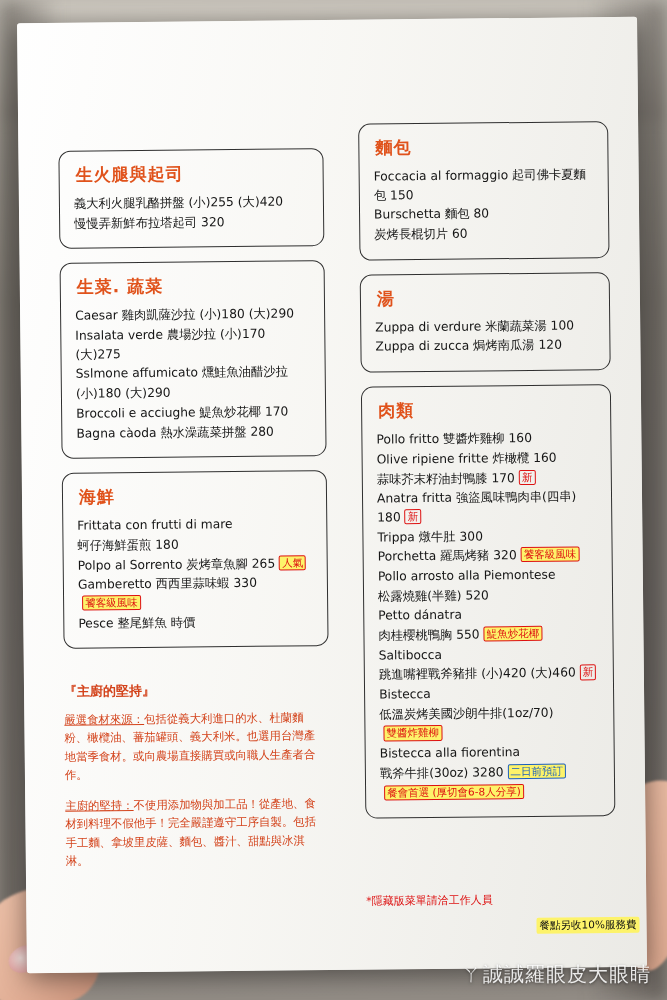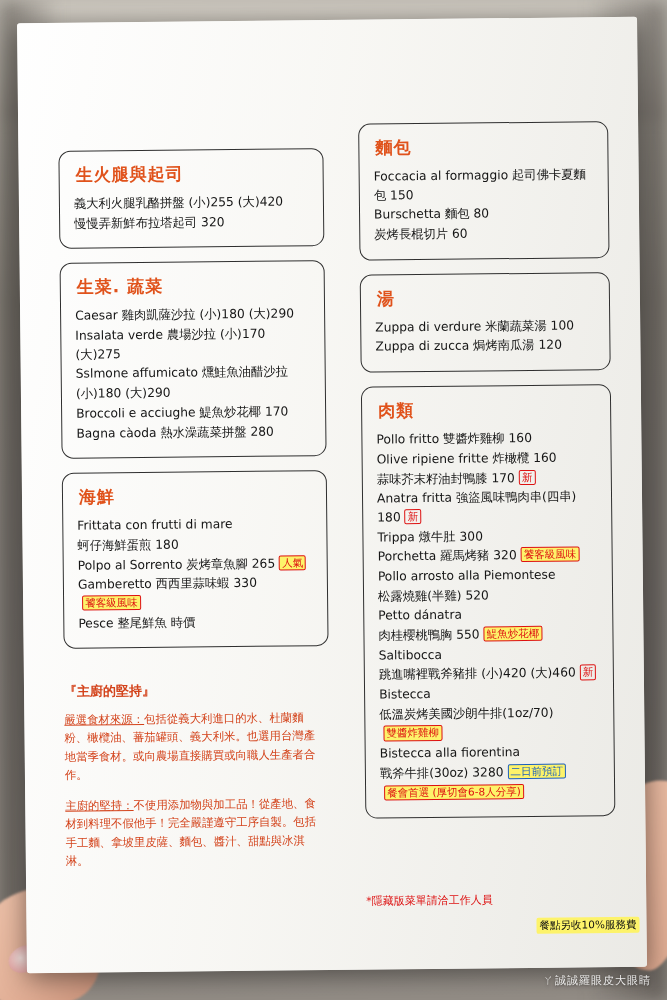--- a/index.html
+++ b/index.html
@@ -226,21 +226,21 @@
     padding: 1px 3px;
     font-family: "DejaVu Sans", sans-serif;
     border-radius: 2px;
   }
 
   .watermark {
     position: absolute;
     right: 16px;
     bottom: 12px;
     color: rgba(255,255,255,.88);
-    font-size: 11px;
+    font-size: 20px;
     font-family: "DejaVu Sans", sans-serif;
     letter-spacing: 1px;
     text-shadow: 0 1px 3px rgba(0,0,0,.5);
     text-align: right;
   }
 </style>
 </head>
 <body>
 
 <div class="bg"></div>

